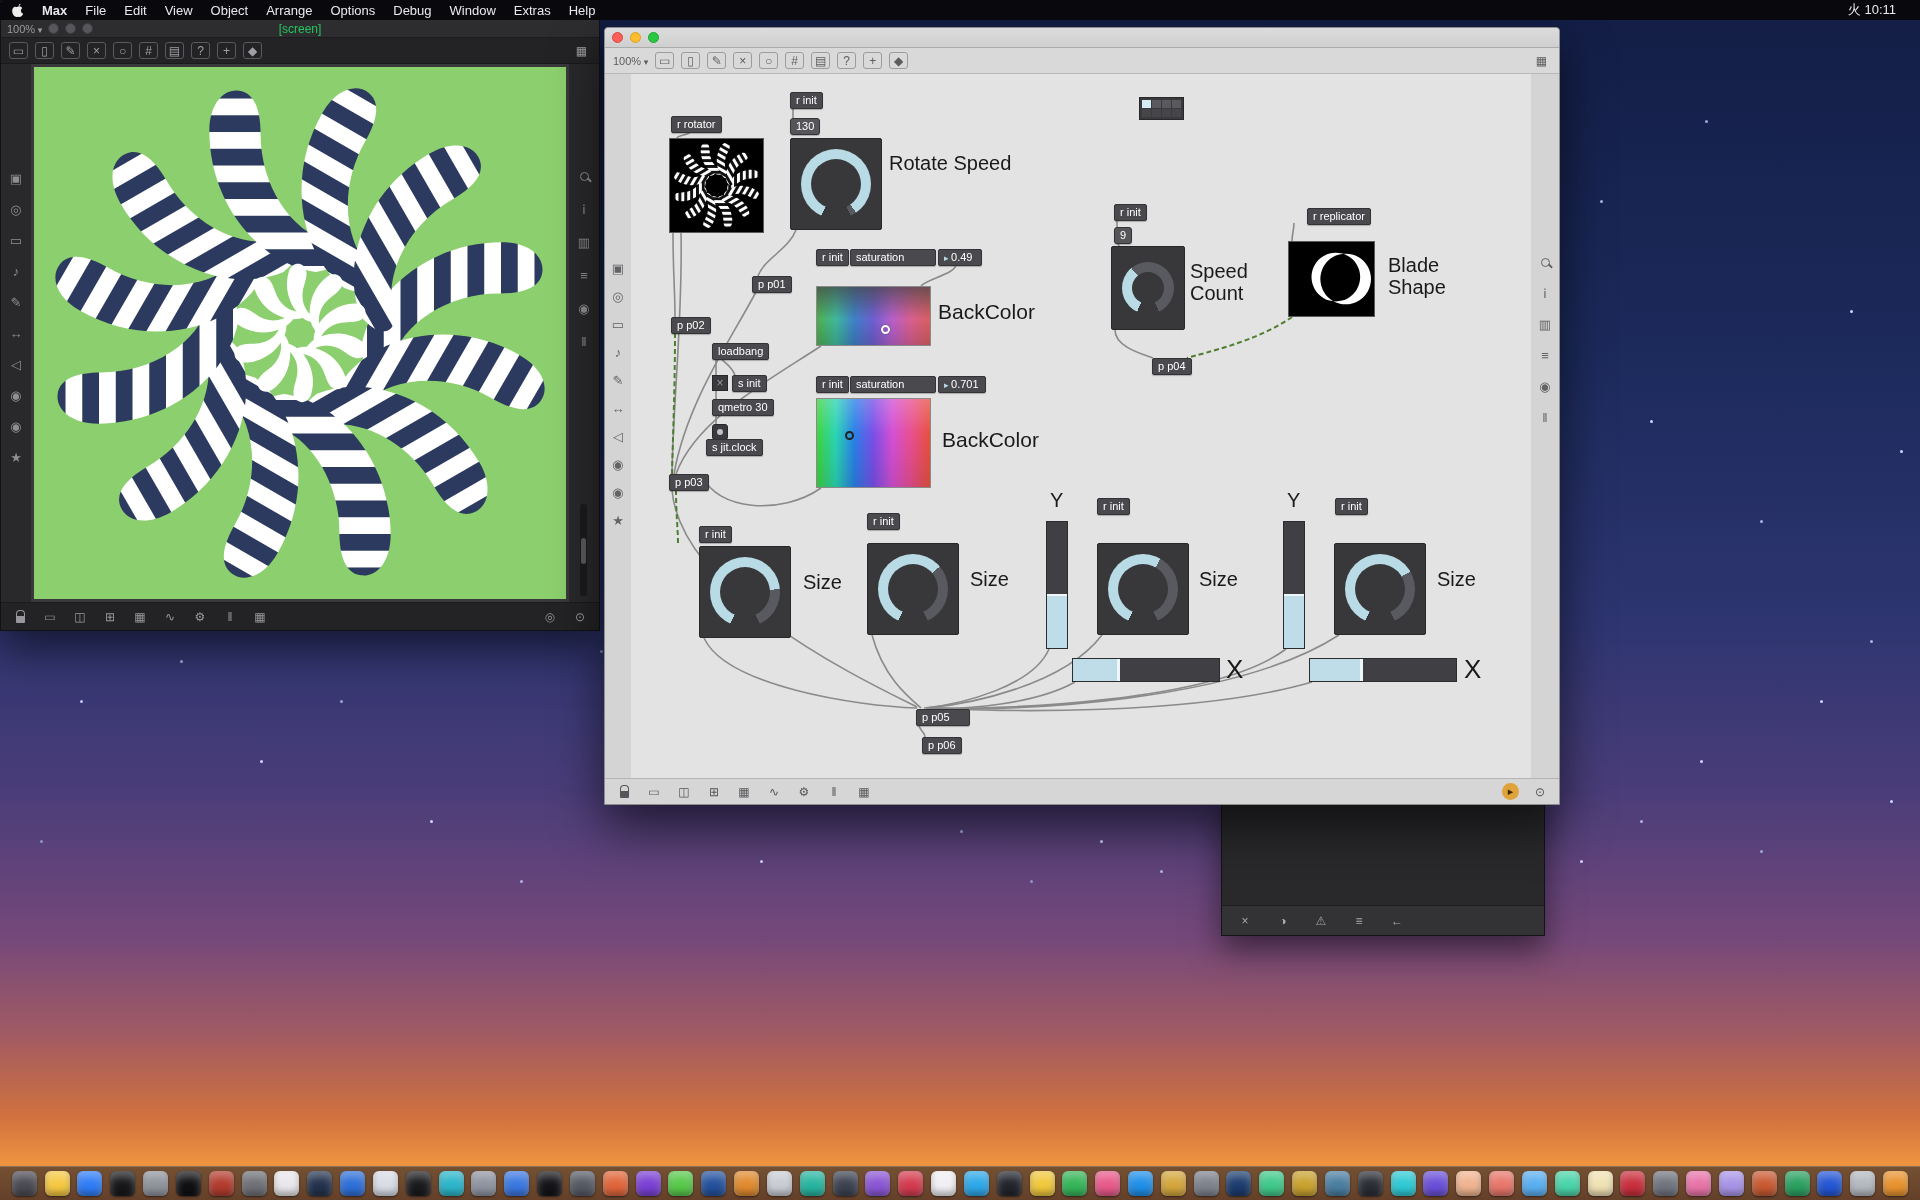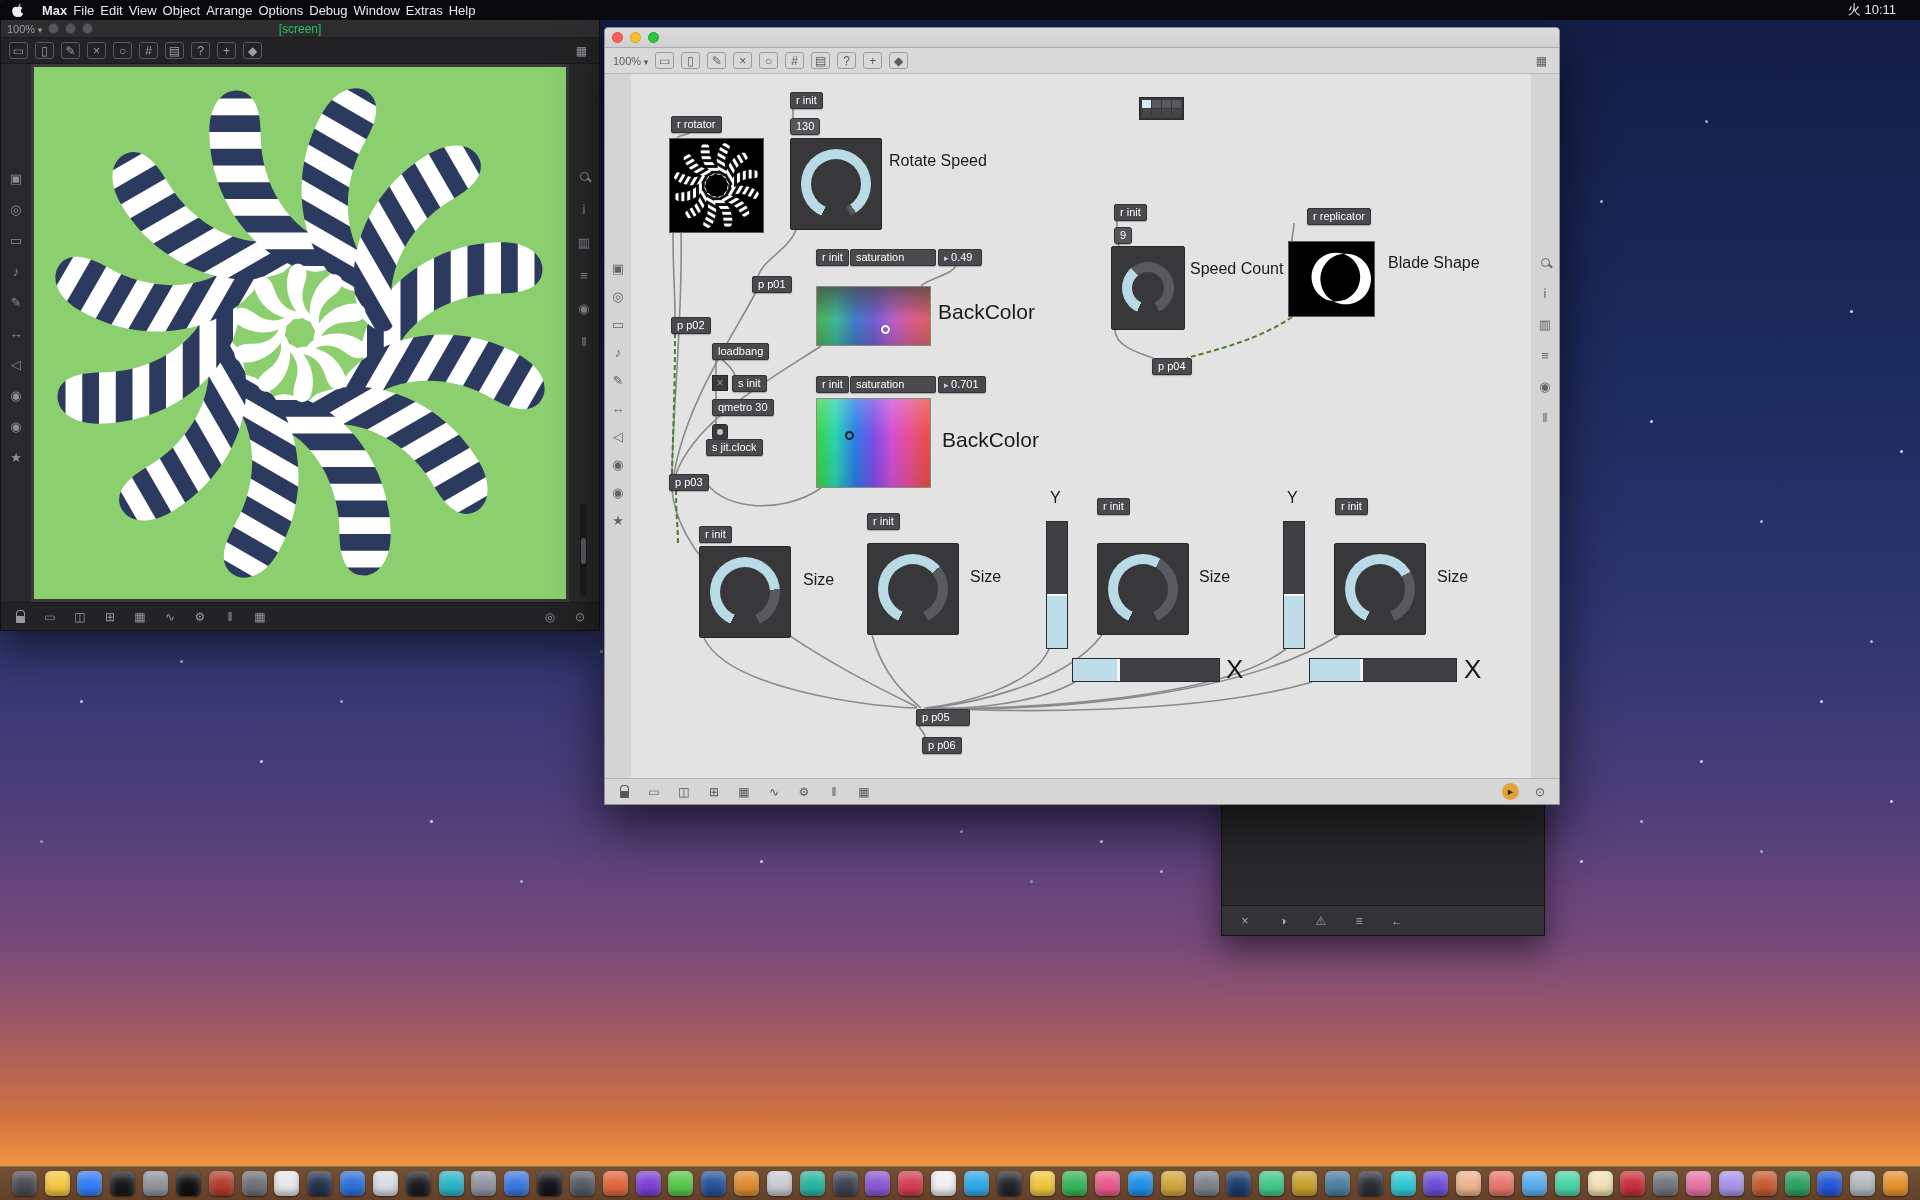--- a/index.html
+++ b/index.html
@@ -65,21 +65,21 @@
 .pstrip .ico{font-size:13px}
 .pcanvas{flex:1;background:#e3e3e3;position:relative;overflow:hidden}
 .cords{position:absolute;inset:0;z-index:1}
 .cord{fill:none;stroke:#8a8a8a;stroke-width:1.6}
 .cord.g{stroke:#4e7d2f;stroke-width:2;stroke-dasharray:5 3}
 .obj,.msg,.numv,.attr{position:absolute;z-index:2;background:#4a4a4e;color:#fff;font-size:11px;line-height:15px;height:17px;padding:0 5px;border:1px solid #333336;border-radius:2px;white-space:nowrap;box-shadow:0 1px 1px rgba(0,0,0,.25)}
 .msg{border-radius:3px;background:#55555a}
 .numv::before{content:"▸ ";font-size:9px;color:#b9dbe6}
 .attr{display:flex;gap:4px}
 .comment{position:absolute;z-index:2;color:#1a1a1a}
-.c24{font-size:16px;line-height:1.12}
+.c24{font-size:20px;line-height:1.12}
 .c21{font-size:21px}
 .c44{font-size:44px;letter-spacing:1px}
 .c26{font-size:26px}
 .pwin{position:absolute;z-index:2;background:#000;border:1px solid #59595c}
 .pwin svg{display:block;width:100%;height:100%}
 .dial{position:absolute;z-index:2;background:#38383a;border:1px solid #28282a;border-radius:2px}
 .dial .ring{position:absolute;left:50%;top:50%;transform:translate(-50%,-50%);width:calc(100% - 20px);aspect-ratio:1/1;border-radius:50%}
 .dial .hole{position:absolute;inset:10px;border-radius:50%;background:#38383a}
 .swatch{position:absolute;z-index:2;border:1px solid #8a8a8a}
 .swatch.back{background:linear-gradient(to bottom,rgba(70,70,70,.72),rgba(128,128,128,0) 55%,rgba(0,0,0,.15)),linear-gradient(to right,#4fae4f,#3fb89a,#3f7fc9,#6f5fd0,#b85fc9,#d95f8f,#d9605f)}
@@ -105,21 +105,21 @@
 
 <div class="desktop">
   <div class="stars"></div>
 
   <div class="menubar">
     <span class="ico" style="width:14px">
       <svg width="13" height="15" viewBox="0 0 15 17">
           <path fill="#ededed" d="M8.8 3.2C8.9 2 9.8.8 11 .6c0 1.3-1 2.5-2.2 2.6zM7 4.5C9 3 12 3.5 13 6c-1.2.8-1.8 2-1.5 3.5.3 1.5 1.3 2.5 2.5 2.8-.5 1.5-1.5 2.9-3 3.5-1 .4-1.7-.2-2.8-.2s-1.8.6-2.8.2C3 14.8 1.3 11.8 1.3 9c0-3 1.9-4.8 4-4.8.7 0 1.3.3 1.7.3z"></path>
         </svg>
     </span>
-    <span style="display:flex;gap:6px">
+    <span style="display:flex;gap:18px">
         <span class="menu-item bold">Max</span>
         <span class="menu-item">File</span>
         <span class="menu-item">Edit</span>
         <span class="menu-item">View</span>
         <span class="menu-item">Object</span>
         <span class="menu-item">Arrange</span>
         <span class="menu-item">Options</span>
         <span class="menu-item">Debug</span>
         <span class="menu-item">Window</span>
         <span class="menu-item">Extras</span>

